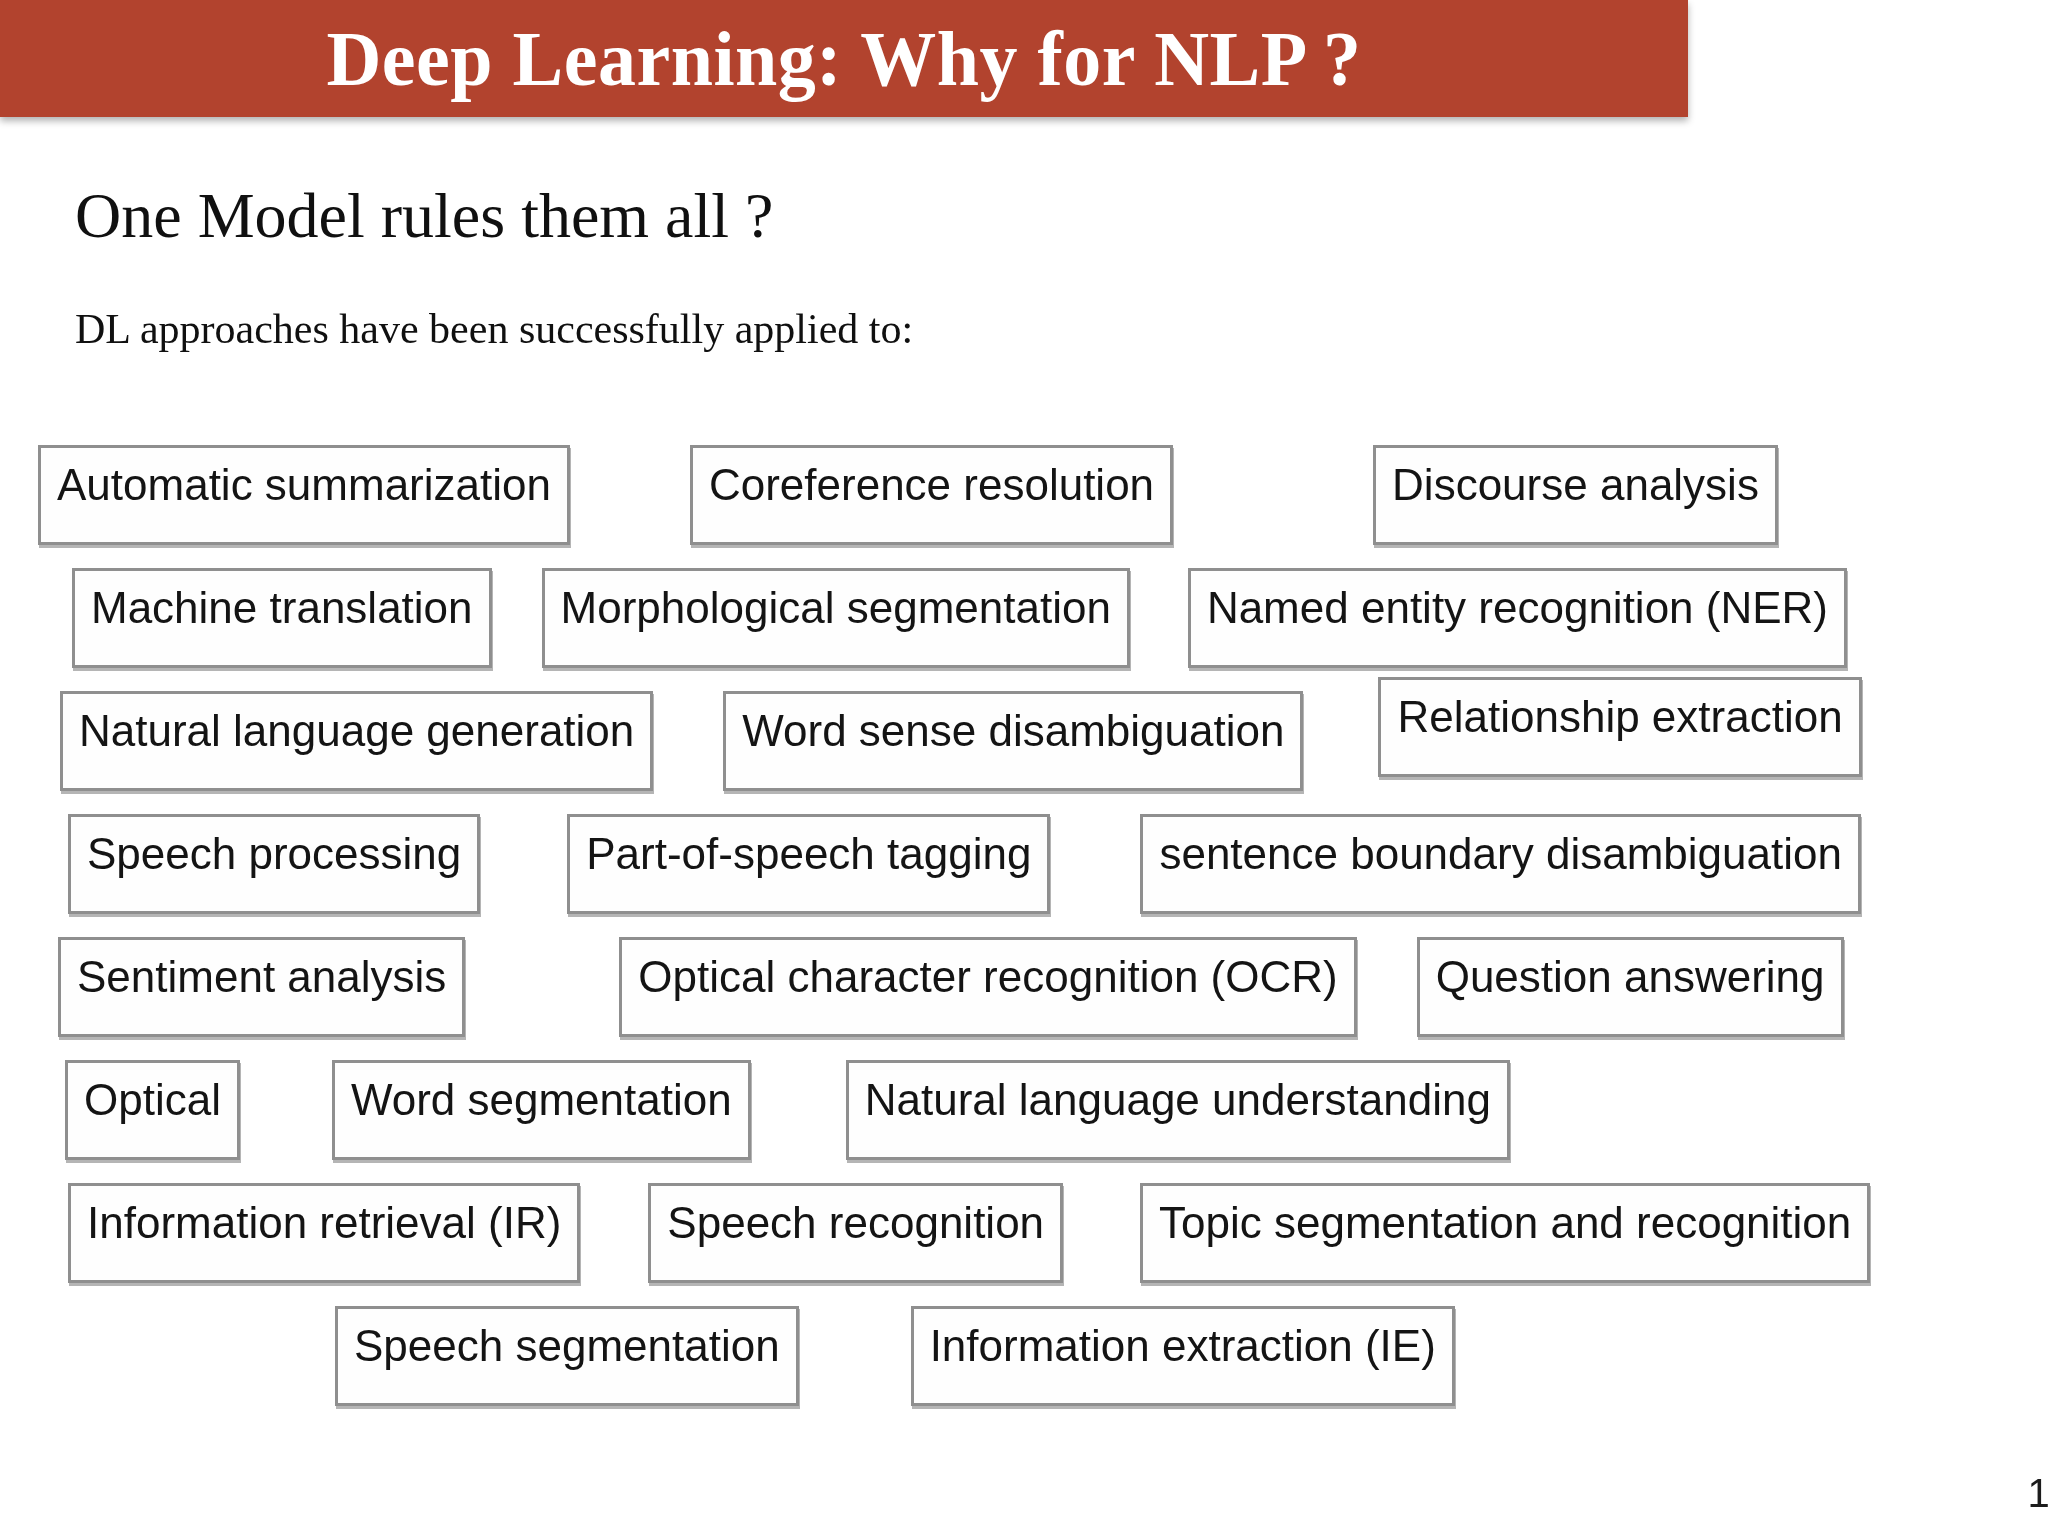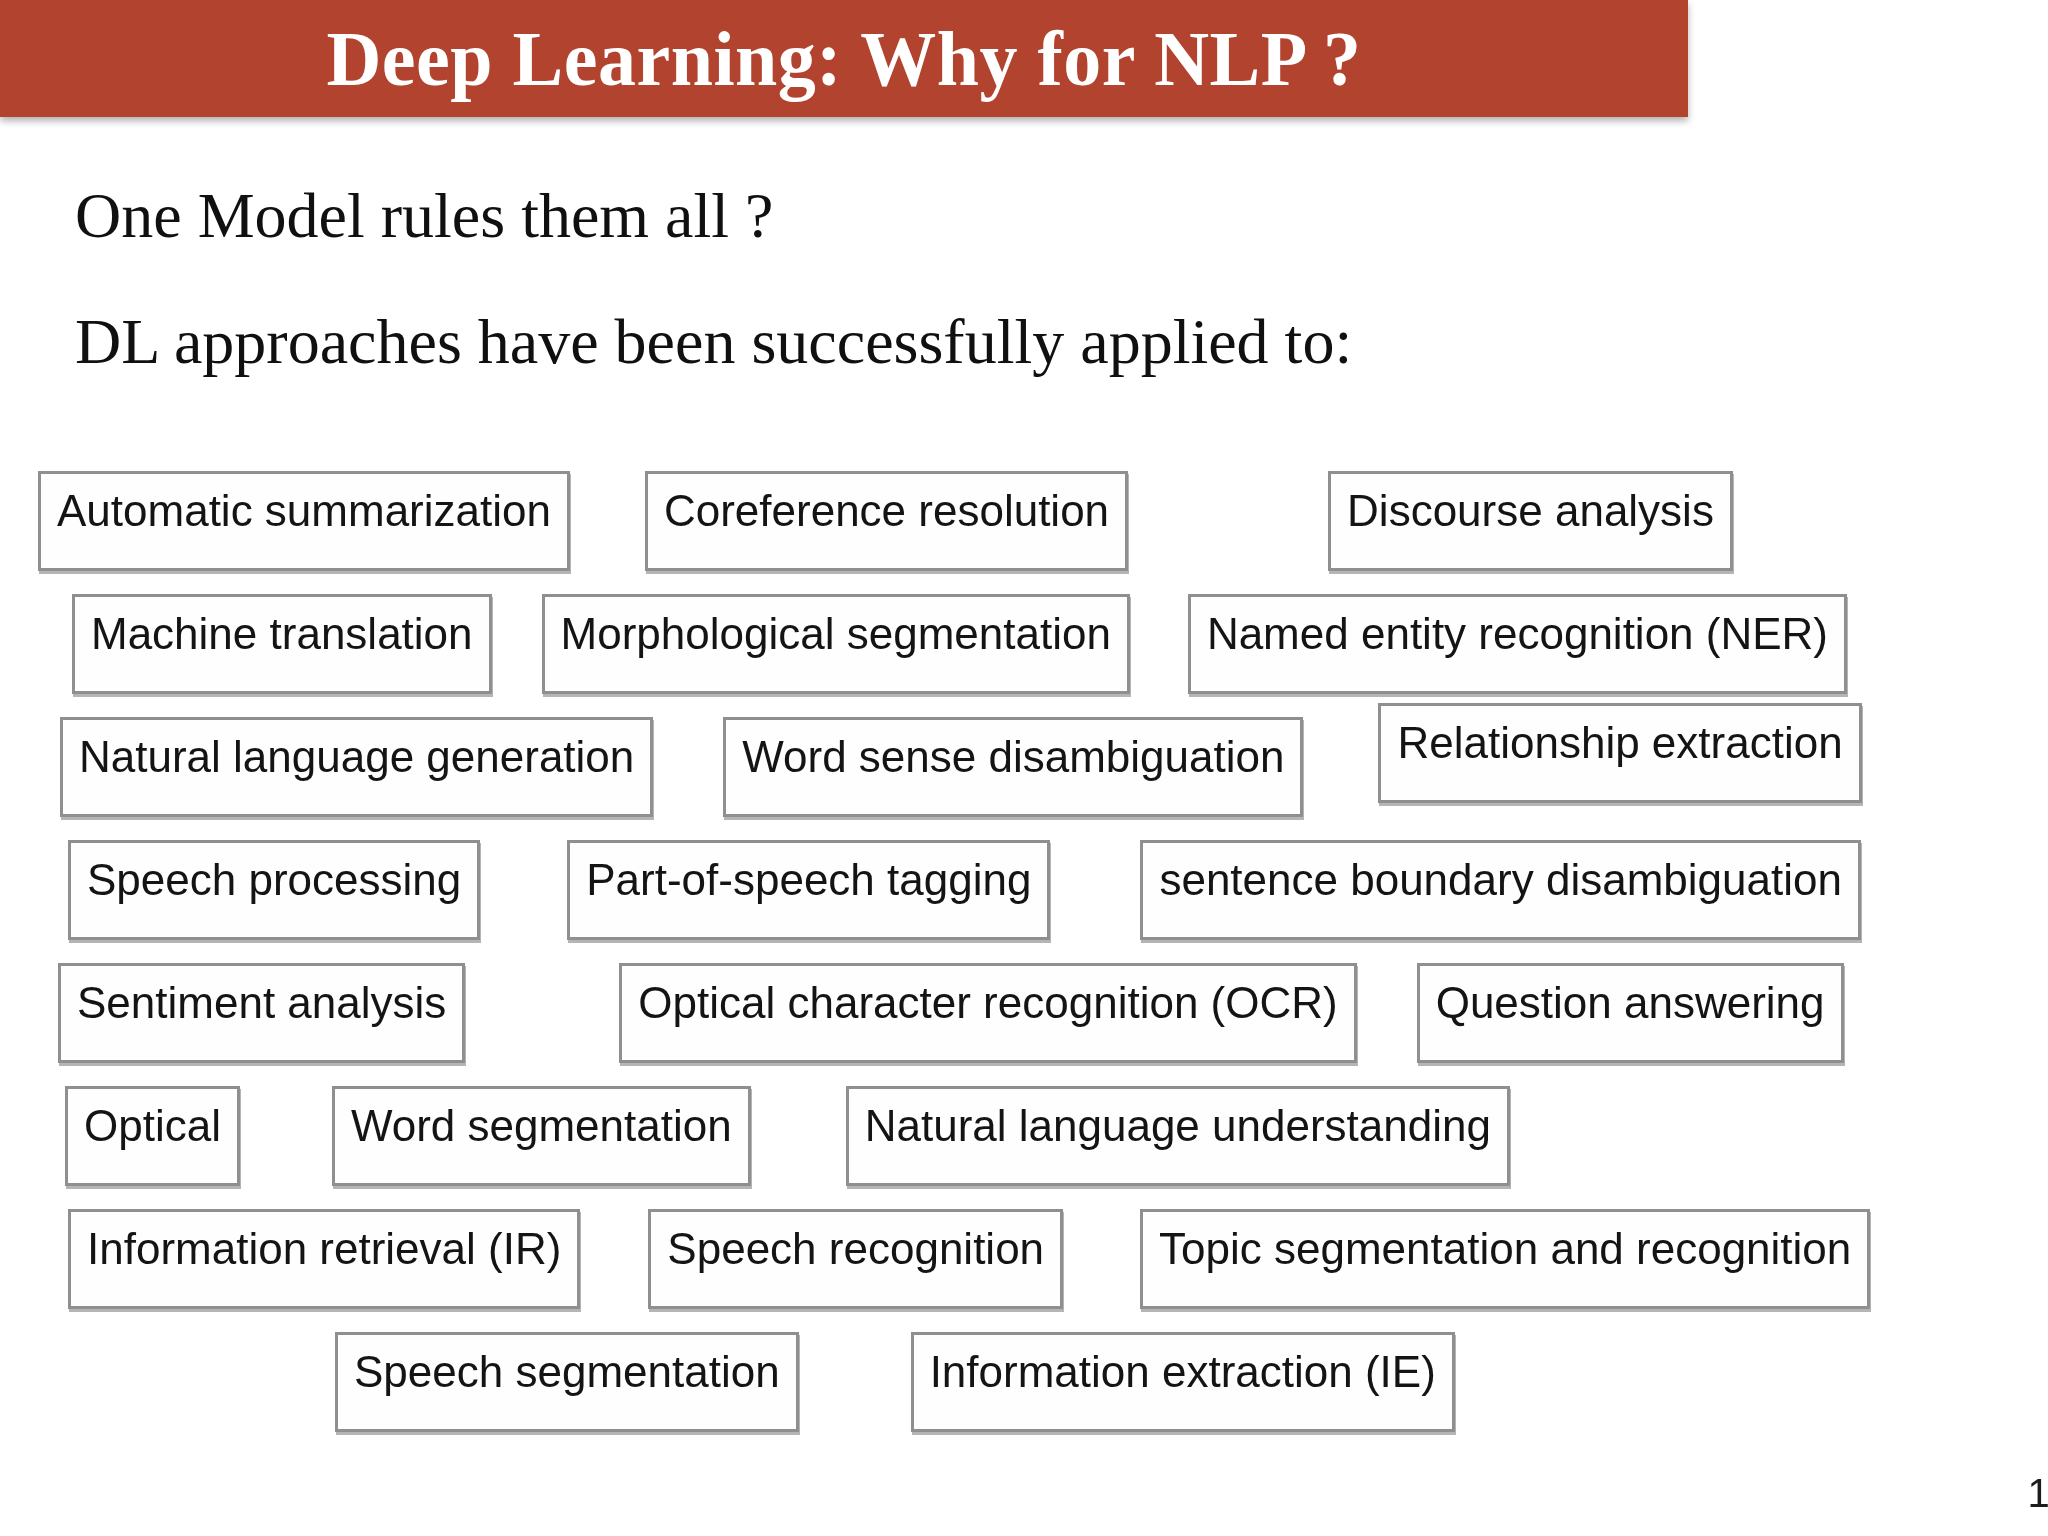--- a/index.html
+++ b/index.html
@@ -26,21 +26,21 @@
     transform: scaleY(1.04);
   }
   .content { position: absolute; top: 117px; left: 0; width: 2048px; }
   .heading {
     font-family: Liberation Serif, serif;
     font-weight: 400;
     color: #101010;
     white-space: nowrap;
   }
   .heading-question { font-size: 64px; margin: 62px 0 0 75px; }
-  .heading-intro   { font-size: 64px; margin: 52px 0 0 75px; }
+  .heading-intro   { font-size: 42px; margin: 52px 0 0 75px; }
   .rows { margin-top: 92px; }
   .row {
     display: flex;
     align-items: flex-start;
     height: 82px;
     margin-bottom: 41px;
   }
   .task-box {
     border: 3px solid var(--box-border, #8f8f8f);
     background: #fefefe;
@@ -69,21 +69,21 @@
 </div>
 
 <div class="content">
   <div class="heading heading-question">One Model rules them all ?</div>
   <div class="heading heading-intro">DL approaches have been successfully applied to:</div>
 
   <div class="rows">
 
     <div class="row">
       <div class="task-box" style="margin-left:38px">Automatic summarization</div>
-      <div class="task-box" style="margin-left:75px">Coreference resolution</div>
+      <div class="task-box" style="margin-left:120px">Coreference resolution</div>
       <div class="task-box" style="margin-left:200px">Discourse analysis</div>
     </div>
 
     <div class="row">
       <div class="task-box" style="margin-left:72px">Machine translation</div>
       <div class="task-box" style="margin-left:50px">Morphological segmentation</div>
       <div class="task-box" style="margin-left:58px">Named entity recognition (NER)</div>
     </div>
 
     <div class="row">

